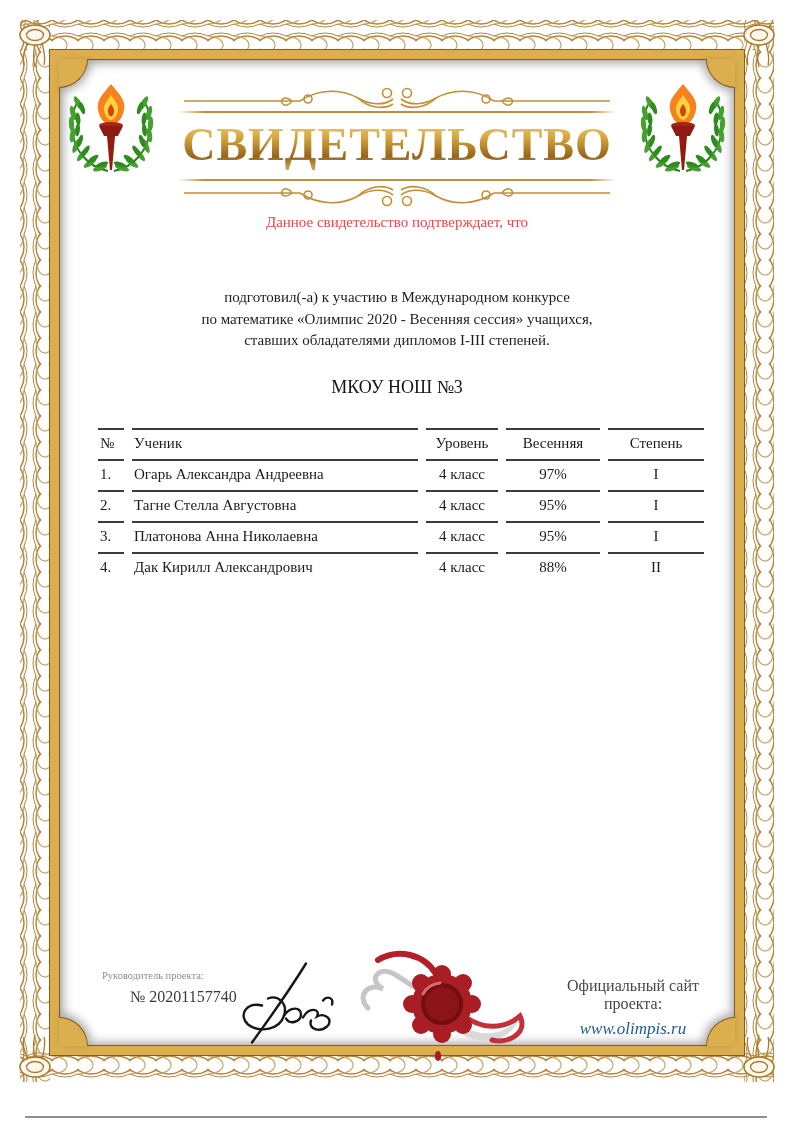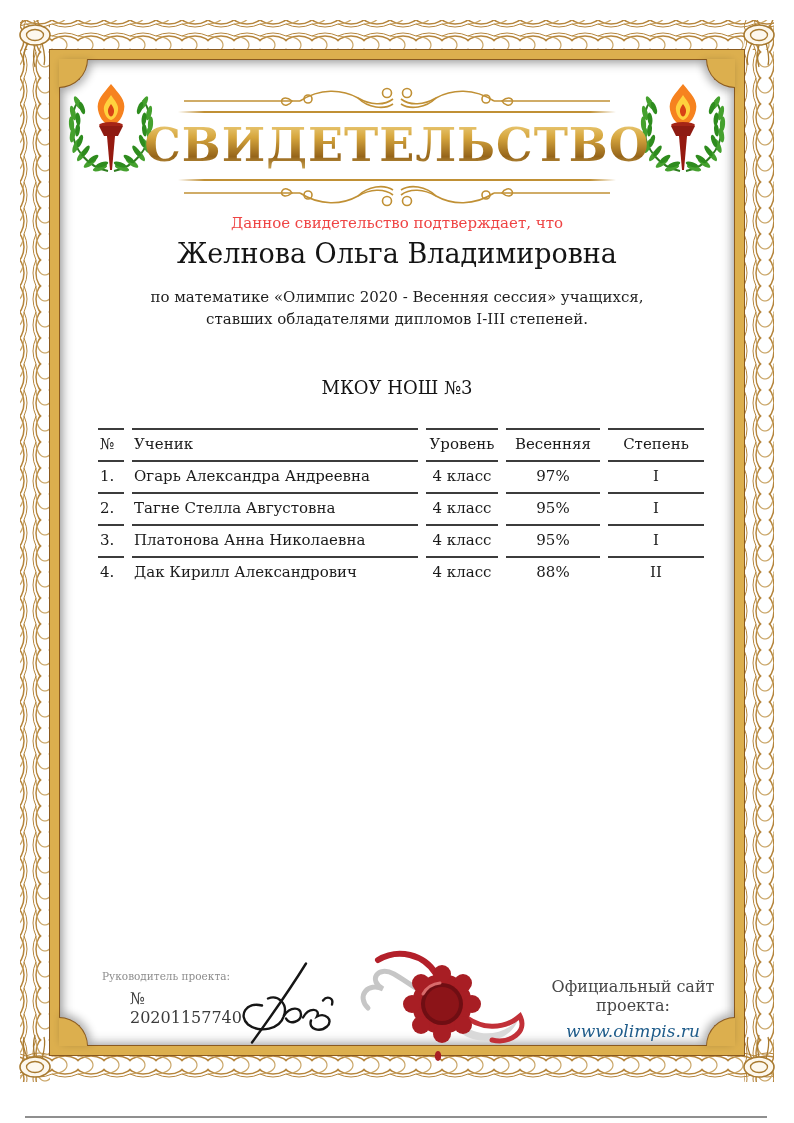--- a/index.html
+++ b/index.html
@@ -12,21 +12,21 @@
   .gold-band{position:absolute;left:50px;top:50px;right:50px;bottom:68px;z-index:2;
      border:9px solid #dcaf4e;
      box-shadow:0 0 0 1px #8a5a20, inset 0 0 0 1px #8a5a20,
                 inset 3px 3px 12px rgba(0,0,0,.38), inset -3px -3px 12px rgba(0,0,0,.28);}
   .scallop{position:absolute;width:28px;height:28px;background:#dcaf4e;}
   .s-tl{top:0;left:0;border-bottom-right-radius:100%;border-right:1px solid #8a5a20;border-bottom:1px solid #8a5a20;box-shadow:3px 3px 8px rgba(0,0,0,.30);}
   .s-tr{top:0;right:0;border-bottom-left-radius:100%;border-left:1px solid #8a5a20;border-bottom:1px solid #8a5a20;box-shadow:-3px 3px 8px rgba(0,0,0,.30);}
   .s-bl{bottom:0;left:0;border-top-right-radius:100%;border-right:1px solid #8a5a20;border-top:1px solid #8a5a20;box-shadow:3px -3px 8px rgba(0,0,0,.30);}
   .s-br{bottom:0;right:0;border-top-left-radius:100%;border-left:1px solid #8a5a20;border-top:1px solid #8a5a20;box-shadow:-3px -3px 8px rgba(0,0,0,.30);}
 
-  .content{position:absolute;left:0;top:0;width:794px;height:1033px;z-index:3;}
+  .content{position:absolute;left:0;top:0;width:794px;height:1033px;z-index:3;font-family:Liberation Serif, serif;}
 
   
   .emblem{position:absolute;width:110px;height:104px;}
   .emblem-l{left:56px;top:76px;}
   .emblem-r{left:628px;top:76px;}
   .ornament{position:absolute;left:182px;width:430px;height:26px;}
   .orn-top{top:86px;}
   .orn-bottom{top:182px;transform:scaleY(-1);}
   .rule{position:absolute;left:178px;width:438px;height:2px;
         background:linear-gradient(to right, rgba(192,144,53,0) 0%, #c09035 6%, #c09035 94%, rgba(192,144,53,0) 100%);}
@@ -171,22 +171,22 @@
         <use href="#flourish"></use>
       </svg>
     <div class="rule rule-top"></div>
     <div class="cert-title">СВИДЕТЕЛЬСТВО</div>
     <div class="rule rule-bottom"></div>
     <svg class="ornament orn-bottom" viewBox="0 0 430 26">
         <use href="#flourish"></use>
       </svg>
 
     <div class="center-text intro">Данное свидетельство подтверждает, что</div>
-    <div class="center-text recipient">Желнова Ольга Владимировна</div>
     <div class="center-text desc">
+      <div>подготовил(-а) к участию в Международном конкурсе</div>
       <div>по математике «Олимпис 2020 - Весенняя сессия» учащихся,</div>
       <div>ставших обладателями дипломов I-III степеней.</div>
     </div>
     <div class="center-text school">МКОУ НОШ №3</div>
 
     <table class="results">
       <colgroup>
         <col class="col-num">
           <col>
           <col class="col-level">

